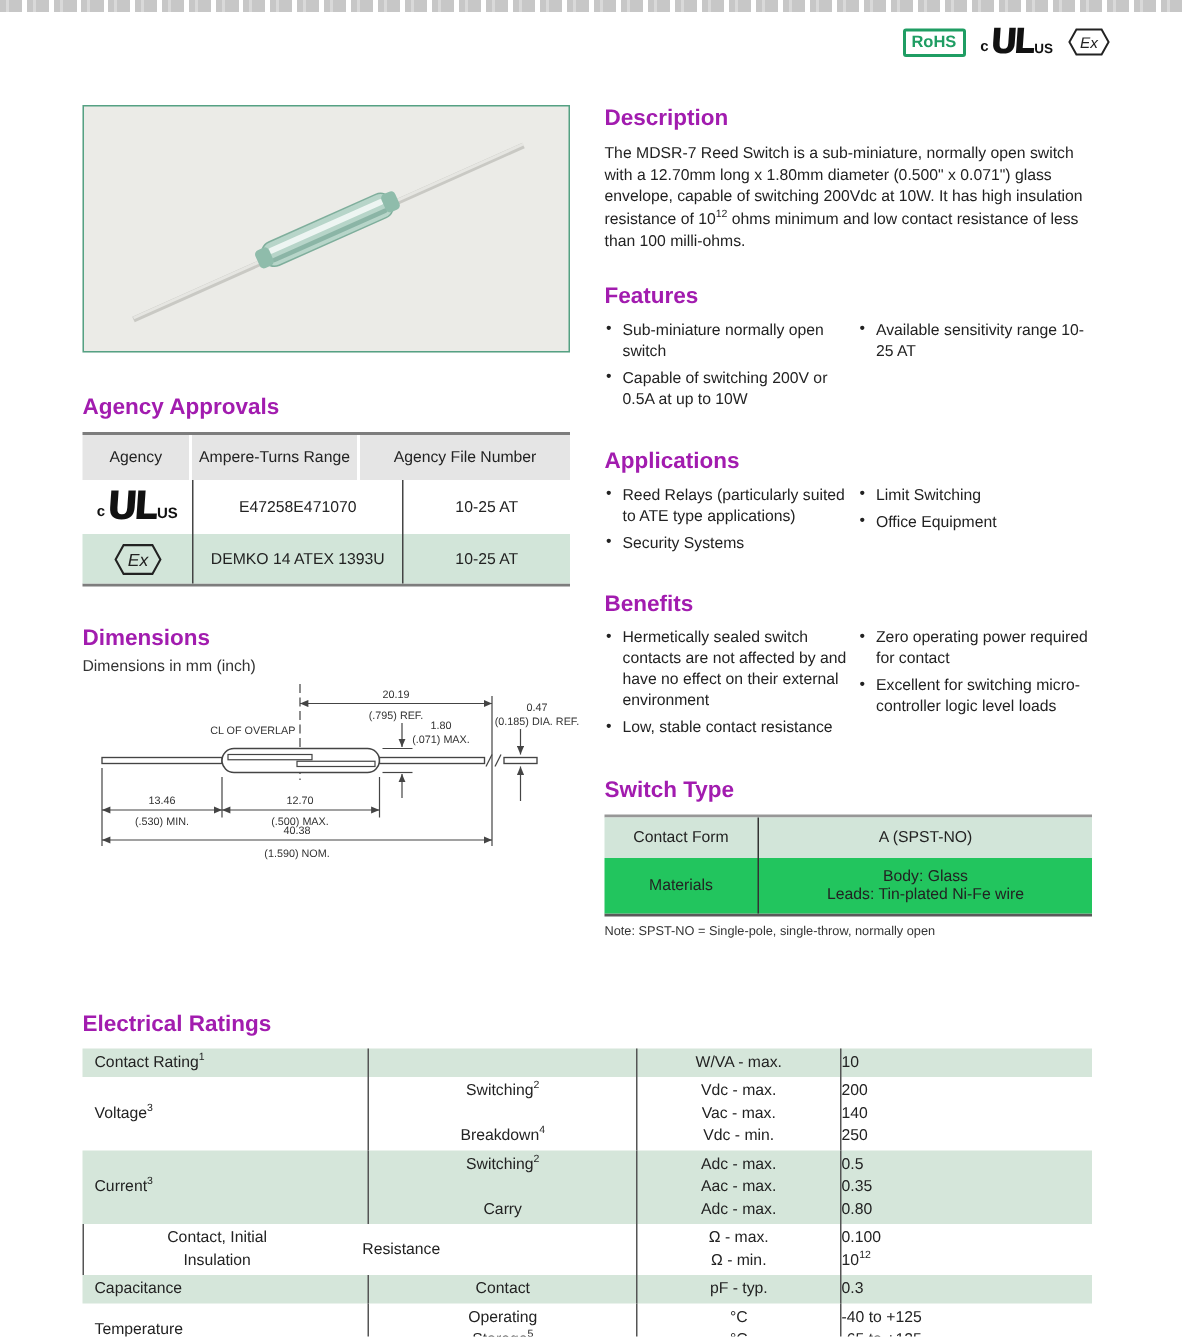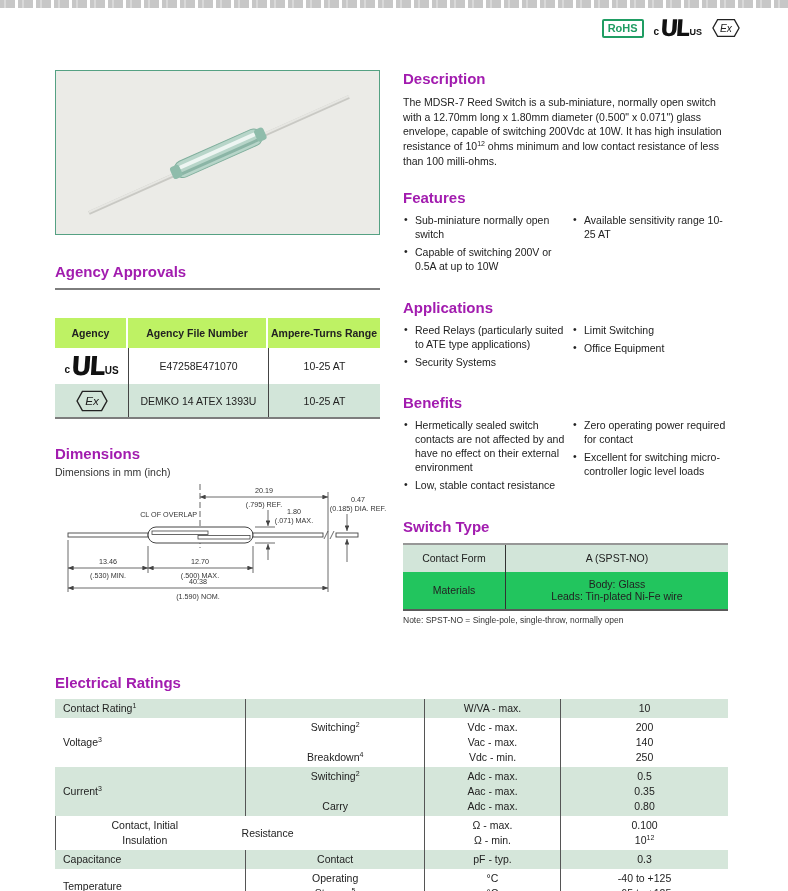--- a/index.html
+++ b/index.html
@@ -26,21 +26,21 @@
 
   h2.sec-title { color:#a21caf; font-size:15px; font-weight:bold; margin:0 0 8px 0; }
 
   
   .product-photo { width:325px; height:165px; background:#ebebe7; border:1px solid #55a183; margin-bottom:28px; }
   .product-photo svg { display:block; }
 
   
   .agency-table { width:325px; border-top:2px solid #7d7d7d; border-bottom:2px solid #7d7d7d; font-size:10.5px; margin-bottom:26px; }
   .agency-header { display:flex; background:#fff; }
-  .agency-header .hcell { background:#bef264; font-weight:bold; height:30px; display:flex; align-items:center; justify-content:center; border-right:2px solid #fff; text-align:center; font-size:10.5px;margin-top:28px; }
+  .agency-header .hcell { background:#e5e5e5; font-weight:normal; height:30px; display:flex; align-items:center; justify-content:center; border-right:2px solid #fff; text-align:center; font-size:10.5px; }
   .agency-header .hcell:last-child { border-right:none; }
   .agency-row { display:flex; }
   .agency-row .cell { display:flex; align-items:center; justify-content:center; border-left:1px solid #444; text-align:center; }
   .agency-row .cell:first-child { border-left:none; }
   .ag-c1 { width:73px; } .ag-c2 { width:140px; } .ag-c3 { width:112px; }
   .agency-row.r1 { height:36px; background:#fff; }
   .agency-row.r2 { height:33px; background:#d2e5d9; }
   .agency-row .ul-logo .ul-mark { font-size:26px; }
   .agency-row .ul-logo .ul-c, .agency-row .ul-logo .ul-us { font-size:10px; }
 
@@ -70,21 +70,21 @@
 
   
   .elec-wrap { padding:0 60px 0 55px; margin-top:28px; }
   .elec-table { width:673px; border-bottom:2px solid #555; font-size:10.5px; }
   .erow { display:flex; }
   .erow.green { background:#d5e6da; }
   .ec { padding:2px 0; }
   .ec1 { width:197px; display:flex; align-items:center; padding-left:8px; }
   .ec2 { width:185px; border-left:1px solid #555; text-align:center; }
   .ec3 { width:141px; border-left:1px solid #555; text-align:center; }
-  .ec4 { width:174px; border-left:1px solid #555; text-align:center; }
+  .ec4 { width:174px; border-left:1px solid #555; text-align:left; }
   .eline { height:15px; line-height:15px; }
 
   
   .notes { padding:8px 60px 0 55px; }
 
   svg text { font-family:"Liberation Sans","DejaVu Sans",sans-serif; }
 </style>
 </head>
 <body>
 
@@ -122,22 +122,22 @@
             <rect x="112" y="76" width="10" height="13" rx="3" fill="#8fbcab"></rect>
             <rect x="204" y="76" width="10" height="13" rx="3" fill="#8fbcab"></rect>
           </g>
         </svg>
       </div>
 
       <h2 class="sec-title">Agency Approvals</h2>
       <div class="agency-table">
         <div class="agency-header">
           <div class="hcell ag-c1">Agency</div>
+          <div class="hcell ag-c3">Ampere-Turns Range</div>
           <div class="hcell ag-c2">Agency File Number</div>
-          <div class="hcell ag-c3">Ampere-Turns Range</div>
         </div>
         <div class="agency-row r1">
           <div class="cell ag-c1">
             <span class="ul-logo">
               <span class="ul-c">c</span>
               <span class="ul-mark">UL</span>
               <span class="ul-us">US</span>
             </span>
           </div>
           <div class="cell ag-c2">

